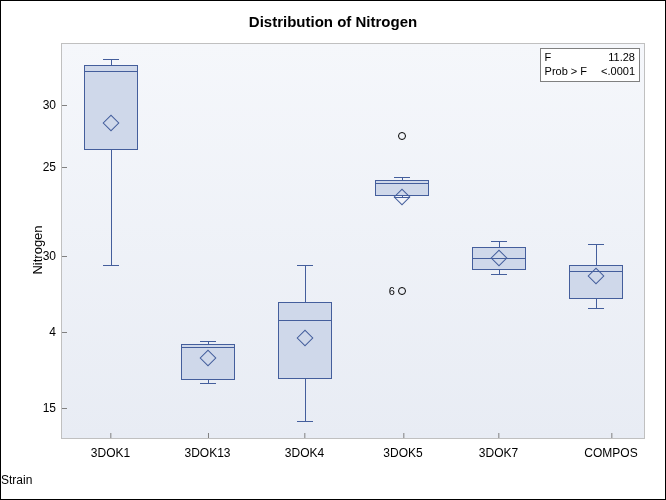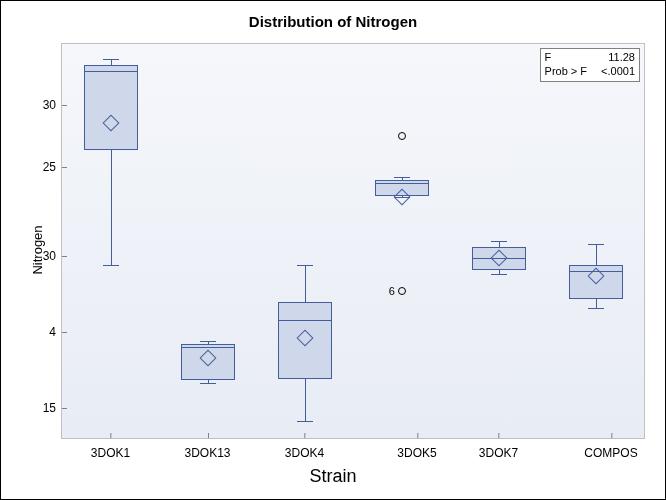--- a/index.html
+++ b/index.html
@@ -70,22 +70,22 @@
     left: 12px;
     top: 50%;
     transform: translateY(-50%) rotate(-90deg);
     transform-origin: center;
     font-size: 13px;
   }
   .x-label {
     position: absolute;
     bottom: 12px;
     left: 0; right: 0;
-    text-align: center;
-    font-size: 18px;
+    text-align: left;
+    font-size: 12px;
   }
   .stats-box {
     position: absolute;
     top: 4px;
     right: 4px;
     border: 1px solid #808080;
     background: rgba(255,255,255,0.95);
     font-size: 11px;
     padding: 2px 4px;
     line-height: 1.25;
@@ -174,21 +174,21 @@
     </div>
 
   <div class="y-tick" style="top: 363.692px;">15</div>
       <div class="y-tick" style="top: 287.923px;">4</div>
       <div class="y-tick" style="top: 212.154px;">30</div>
       <div class="y-tick" style="top: 123px;">25</div>
       <div class="y-tick" style="top: 60.6154px;">30</div>
       <div class="x-tick" style="left: 48.5px;">3DOK1</div>
       <div class="x-tick" style="left: 145.5px;">3DOK13</div>
       <div class="x-tick" style="left: 242.5px;">3DOK4</div>
-      <div class="x-tick" style="left: 355px;">3DOK5</div>
+      <div class="x-tick" style="left: 341px;">3DOK5</div>
       <div class="x-tick" style="left: 436.5px;">3DOK7</div>
       <div class="x-tick" style="left: 549px;">COMPOS</div>
       <div class="box-group" style="left: 48.5px; top: 0px; height: 394px;">
         <div class="whisker-line" style="top: 106.077px; height: 115.169px;"></div>
         <div class="whisker-line" style="top: 15.1538px; height: 6.06154px;"></div>
         <div class="whisker-cap" style="top: 221.246px;"></div>
         <div class="whisker-cap" style="top: 15.1538px;"></div>
         <div class="box-rect" style="top: 21.2154px; height: 84.8615px;"></div>
         <div class="median-line" style="top: 27.2769px;"></div>
         <div class="mean-diamond" style="top: 78.8px;"></div>

